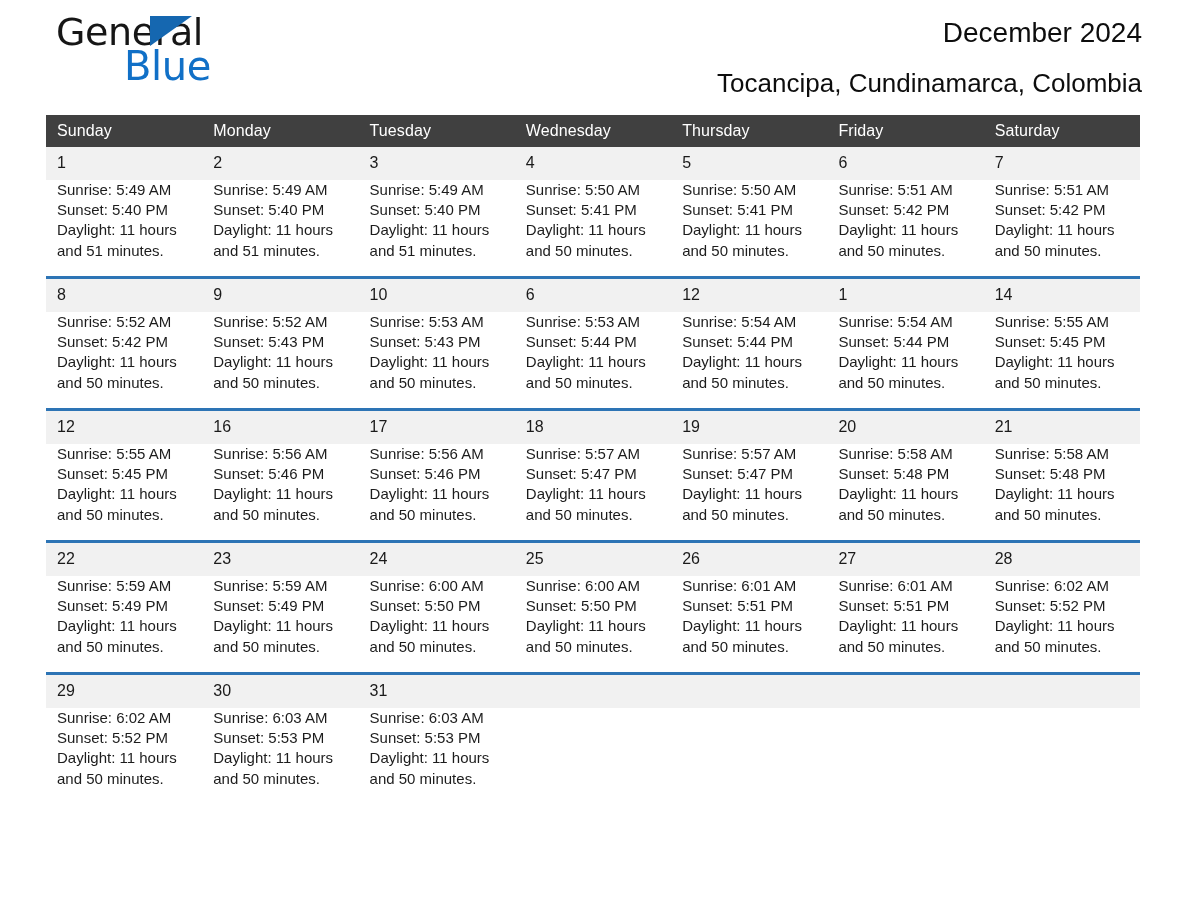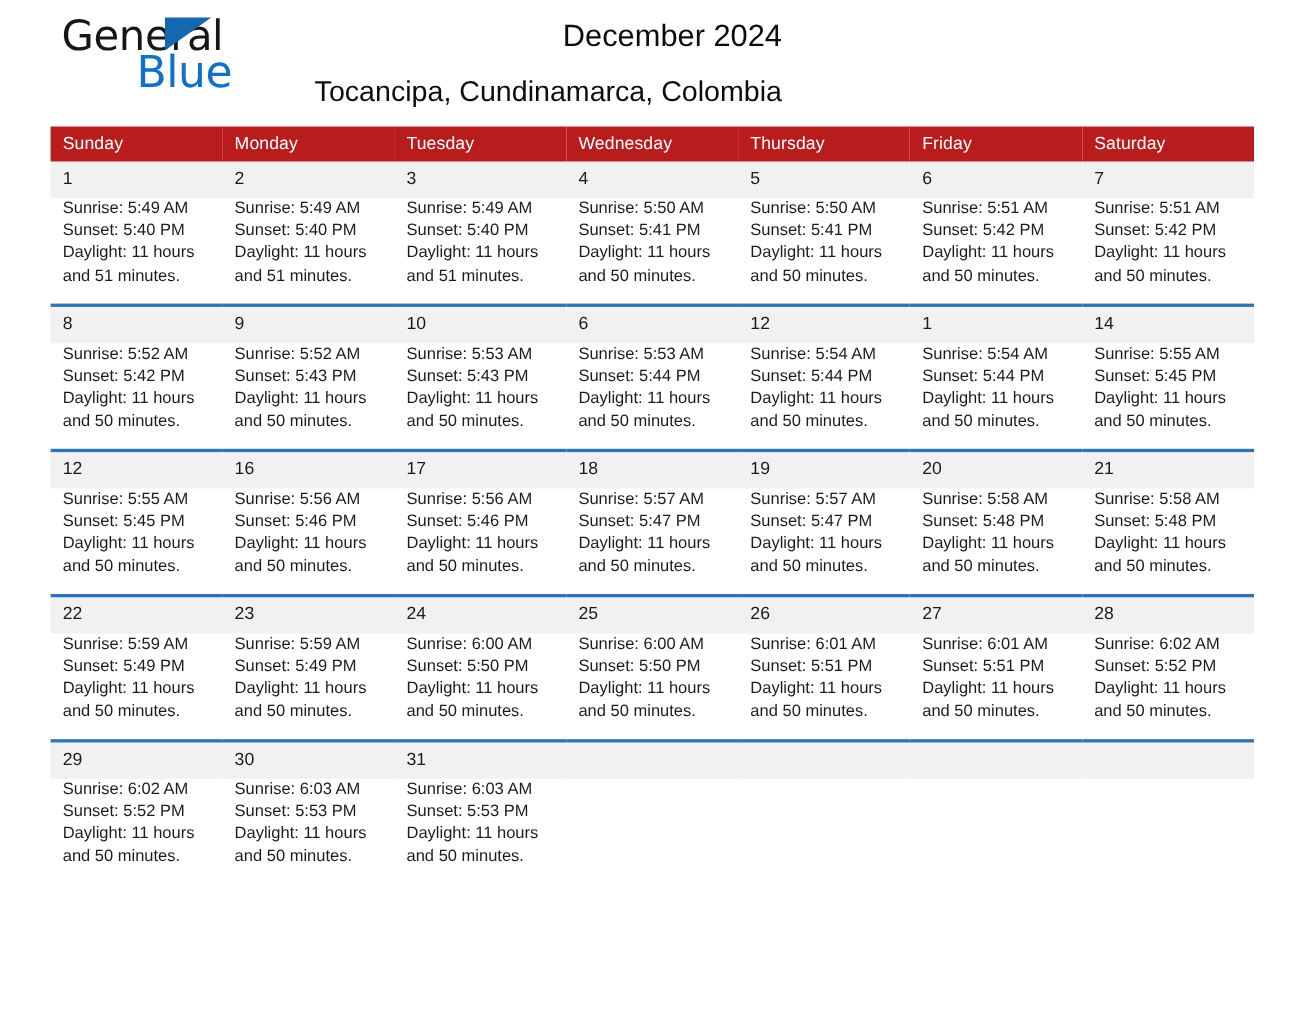--- a/index.html
+++ b/index.html
@@ -22,20 +22,21 @@
     box-sizing: border-box;
     padding: 0 46px;
   }
 
   
   .top-bar {
     position: relative;
     height: 108px;
     display: flex;
     align-items: flex-start;
+    justify-content: space-between;
   }
   .logo {
     position: relative;
     margin-top: 10px;
     width: 220px;
     height: 78px;
     user-select: none;
   }
   .logo-general {
     position: absolute;
@@ -92,21 +93,21 @@
   }
 
   
   .calendar {
     width: 1094px;
     border-collapse: collapse;
     table-layout: fixed;
     margin-top: 7px;
   }
   .calendar th {
-    background: #b91c1c;
+    background: #404040;
     color: #ffffff;
     font-size: 16px;
     font-weight: 400;
     text-align: left;
     padding: 7px 0 7px 11px;
     height: 18px;
     letter-spacing: 0.1px;
   }
   .calendar col { width: 14.2857%; }
 

